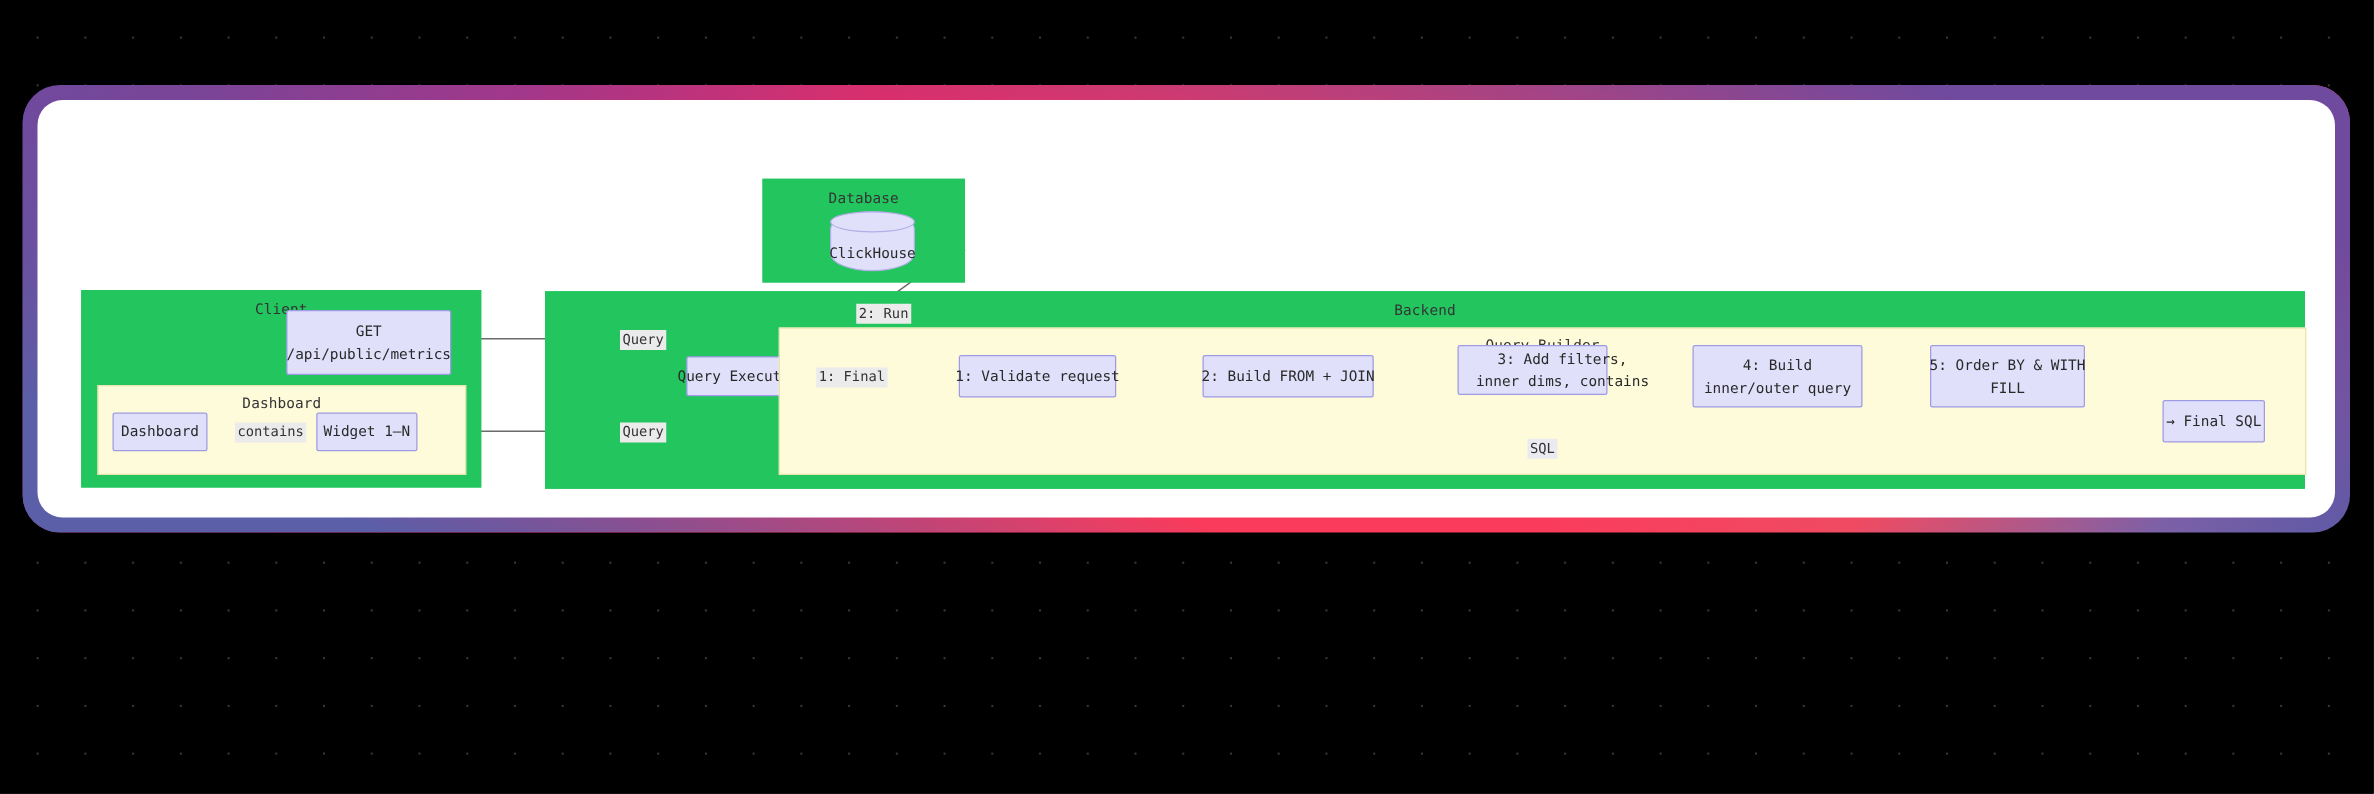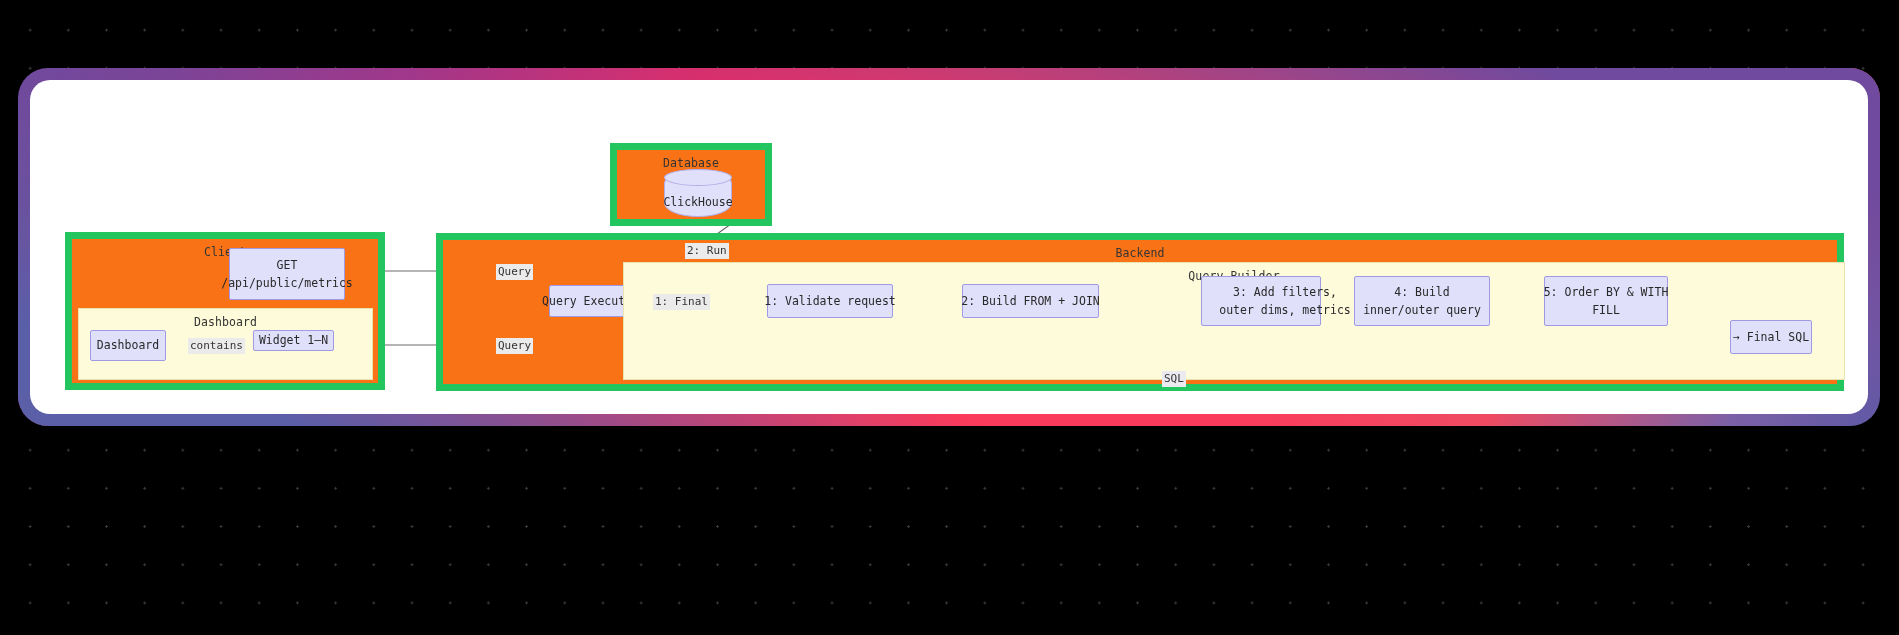--- a/index.html
+++ b/index.html
@@ -65,22 +65,22 @@
   }
   #svg-layer {
     position: absolute;
     left: 0; top: 0;
     width: 1838px; height: 334px;
   }
 
   
   .subgraph {
     position: absolute;
-    border: 7px solid #22c55e;
-    background: #f97316;
+    border: 2px solid #22c55e;
+    background: #22c55e;
   }
   .subgraph.yellow {
     border: 1px solid #e8e3af;
     background: #fdfbda;
   }
   .subgraph-title {
     position: absolute;
     left: 0; right: 0;
     top: 6px;
     text-align: center;
@@ -185,34 +185,34 @@
           <path d="M 1700,274 C 1672,283 1640,278 1560,278
                    L 780,278 C 700,278 660,278 620,268
                    C 590,260 582,252 576,247" marker-end="url(#arrow)"></path>
         </g>
       </svg>
 
       <div class="subgraph" style="left:35px; top:152px; width:320px; height:158px;">
         <div class="subgraph-title">Client</div>
       </div>
 
-      <div class="node" style="left:199px; top:168px; width:116px; height:52px;">
+      <div class="node" style="left:199px; top:168px; width:132px; height:52px;">
         <span>GET</span>
         <span class="l2">/api/public/metrics</span>
       </div>
 
       <div class="subgraph yellow" style="left:48px; top:228px; width:295px; height:72px;">
         <div class="subgraph-title">Dashboard</div>
       </div>
 
       <div class="node" style="left:60px; top:250px; width:76px; height:31px;">
         <span>Dashboard</span>
       </div>
 
-      <div class="node" style="left:223px; top:250px; width:81px; height:21px;">
+      <div class="node" style="left:223px; top:250px; width:81px; height:31px;">
         <span>Widget 1–N</span>
       </div>
 
       <div class="subgraph" style="left:580px; top:63px; width:162px; height:83px;">
         <div class="subgraph-title">Database</div>
       </div>
 
       <div class="cylinder" style="left:634px; top:89px; width:68px; height:48px;">
         <span class="cylinder-label">ClickHouse</span>
       </div>
@@ -230,23 +230,23 @@
       </div>
 
       <div class="node" style="left:737px; top:204px; width:126px; height:34px;">
         <span>1: Validate request</span>
       </div>
 
       <div class="node" style="left:932px; top:204px; width:137px; height:34px;text-align:center;">
         <span>2: Build FROM + JOIN</span>
       </div>
 
-      <div class="node" style="left:1171px; top:196px; width:120px; height:50px;padding-left:48px;">
+      <div class="node" style="left:1136px; top:196px; width:120px; height:40px;padding-left:48px;">
         <span>3: Add filters,</span>
-        <span class="l2">outer dims, metrics</span>
+        <span class="l2">inner dims, contains</span>
       </div>
 
       <div class="node" style="left:1324px; top:196px; width:136px; height:50px;">
         <span>4: Build</span>
         <span class="l2">inner/outer query</span>
       </div>
 
       <div class="node" style="left:1514px; top:196px; width:124px; height:50px;">
         <span>5: Order BY &amp; WITH</span>
         <span class="l2">FILL</span>
@@ -259,17 +259,17 @@
       <div class="edge-label plain" style="left:158px; top:258px;">contains</div>
 
       <div class="edge-label plain" style="left:466px; top:184px;">Query</div>
 
       <div class="edge-label plain" style="left:466px; top:258px;">Query</div>
 
       <div class="edge-label plain" style="left:655px; top:163px;">2: Run</div>
 
       <div class="edge-label plain" style="left:623px; top:214px;">1: Final</div>
 
-      <div class="edge-label on-yellow" style="left:1132px; top:271px;margin-top:20px;">SQL</div>
+      <div class="edge-label on-yellow" style="left:1192px; top:271px;">SQL</div>
 
     </div>
   </div>
 </div>
 
 </body></html>

